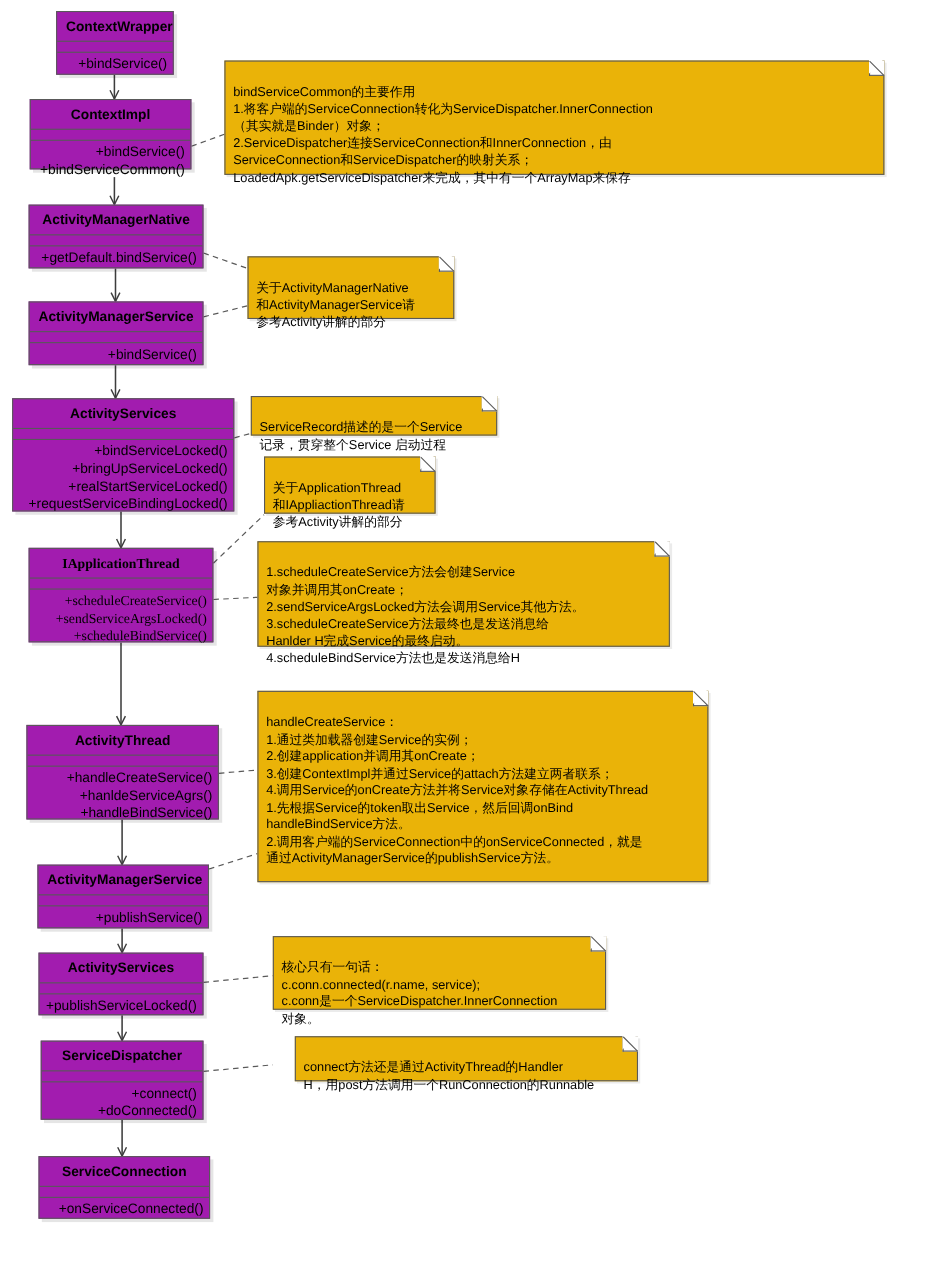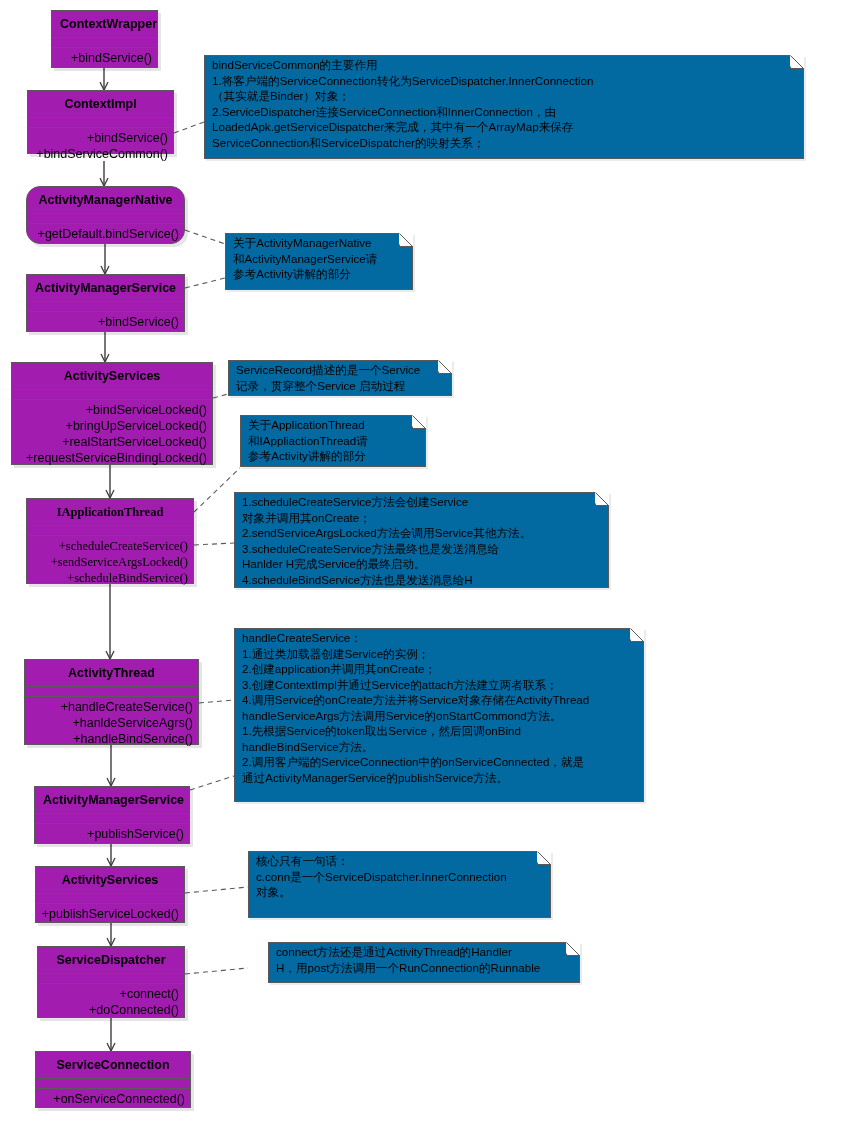--- a/index.html
+++ b/index.html
@@ -48,24 +48,24 @@
   .uml-class .op {
     font-size: 12.5px;
     line-height: 1.27;
     white-space: nowrap;
   }
 
   
   .uml-note {
     position: absolute;
     box-sizing: border-box;
-    background: #0369a1;
+    background: #eab308;
     border: 1px solid #595959;
     box-shadow: 2px 2px 0 rgba(0,0,0,0.08);
-    padding: 1px 7px 4px 7px;
+    padding: 20px 7px 4px 7px;
   }
   .uml-note .note-line {
     font-size: 11.6px;
     line-height: 1.34;
     white-space: pre;
   }
   
   .uml-note .dogear {
     position: absolute;
     top: -1px;
@@ -151,21 +151,21 @@
         </div>
       </div>
       <div class="uml-class" style="left: 27px; top: 90px; width: 147px; height: 64px;">
         <div class="cls-name">ContextImpl</div>
         <div class="cls-attrs"></div>
         <div class="cls-ops">
           <div class="op">+bindService()</div>
           <div class="op">+bindServiceCommon()</div>
         </div>
       </div>
-      <div class="uml-class" style="left: 26px; top: 186px; width: 159px; height: 58px; border-radius: 14px;">
+      <div class="uml-class" style="left: 26px; top: 186px; width: 159px; height: 58px;">
         <div class="cls-name">ActivityManagerNative</div>
         <div class="cls-attrs"></div>
         <div class="cls-ops">
           <div class="op">+getDefault.bindService()</div>
         </div>
       </div>
       <div class="uml-class" style="left: 26px; top: 274px; width: 159px; height: 58px;">
         <div class="cls-name">ActivityManagerService</div>
         <div class="cls-attrs"></div>
         <div class="cls-ops">
@@ -229,22 +229,22 @@
           <div class="op">+onServiceConnected()</div>
         </div>
       </div>
     </div>
   <div id="note-layer">
       <div class="uml-note" style="left: 204px; top: 55px; width: 600px; height: 104px;">
         <div class="note-line">bindServiceCommon的主要作用</div>
         <div class="note-line">1.将客户端的ServiceConnection转化为ServiceDispatcher.InnerConnection</div>
         <div class="note-line">（其实就是Binder）对象；</div>
         <div class="note-line">2.ServiceDispatcher连接ServiceConnection和InnerConnection，由</div>
+        <div class="note-line">ServiceConnection和ServiceDispatcher的映射关系；</div>
         <div class="note-line">LoadedApk.getServiceDispatcher来完成，其中有一个ArrayMap来保存</div>
-        <div class="note-line">ServiceConnection和ServiceDispatcher的映射关系；</div>
         <div class="dogear"></div>
         <svg class="dogear-line" viewBox="0 0 14 14">
           <path d="M0.5,0.5 L13.5,13.5" stroke="#595959" stroke-width="1" fill="none"></path>
         </svg>
       </div>
       <div class="uml-note" style="left: 225px; top: 233px; width: 188px; height: 57px;">
         <div class="note-line">关于ActivityManagerNative</div>
         <div class="note-line">和ActivityManagerService请</div>
         <div class="note-line">参考Activity讲解的部分</div>
         <div class="dogear"></div>
@@ -253,21 +253,21 @@
         </svg>
       </div>
       <div class="uml-note" style="left: 228px; top: 360px; width: 224px; height: 36px;">
         <div class="note-line">ServiceRecord描述的是一个Service</div>
         <div class="note-line">记录，贯穿整个Service 启动过程</div>
         <div class="dogear"></div>
         <svg class="dogear-line" viewBox="0 0 14 14">
           <path d="M0.5,0.5 L13.5,13.5" stroke="#595959" stroke-width="1" fill="none"></path>
         </svg>
       </div>
-      <div class="uml-note" style="left: 240px; top: 415px; width: 186px; height: 52px;">
+      <div class="uml-note" style="left: 240px; top: 415px; width: 156px; height: 52px;">
         <div class="note-line">关于ApplicationThread</div>
         <div class="note-line">和IAppliactionThread请</div>
         <div class="note-line">参考Activity讲解的部分</div>
         <div class="dogear"></div>
         <svg class="dogear-line" viewBox="0 0 14 14">
           <path d="M0.5,0.5 L13.5,13.5" stroke="#595959" stroke-width="1" fill="none"></path>
         </svg>
       </div>
       <div class="uml-note" style="left: 234px; top: 492px; width: 375px; height: 96px;">
         <div class="note-line">1.scheduleCreateService方法会创建Service</div>
@@ -280,32 +280,32 @@
         <svg class="dogear-line" viewBox="0 0 14 14">
           <path d="M0.5,0.5 L13.5,13.5" stroke="#595959" stroke-width="1" fill="none"></path>
         </svg>
       </div>
       <div class="uml-note" style="left: 234px; top: 628px; width: 410px; height: 174px;">
         <div class="note-line">handleCreateService：</div>
         <div class="note-line">1.通过类加载器创建Service的实例；</div>
         <div class="note-line">2.创建application并调用其onCreate；</div>
         <div class="note-line">3.创建ContextImpl并通过Service的attach方法建立两者联系；</div>
         <div class="note-line">4.调用Service的onCreate方法并将Service对象存储在ActivityThread</div>
-        <div class="note-line">handleServiceArgs方法调用Service的onStartCommond方法。</div>
         <div class="note-line">1.先根据Service的token取出Service，然后回调onBind</div>
         <div class="note-line">handleBindService方法。</div>
         <div class="note-line">2.调用客户端的ServiceConnection中的onServiceConnected，就是</div>
         <div class="note-line">通过ActivityManagerService的publishService方法。</div>
         <div class="dogear"></div>
         <svg class="dogear-line" viewBox="0 0 14 14">
           <path d="M0.5,0.5 L13.5,13.5" stroke="#595959" stroke-width="1" fill="none"></path>
         </svg>
       </div>
       <div class="uml-note" style="left: 248px; top: 851px; width: 303px; height: 67px;">
         <div class="note-line">核心只有一句话：</div>
+        <div class="note-line">c.conn.connected(r.name, service);</div>
         <div class="note-line">c.conn是一个ServiceDispatcher.InnerConnection</div>
         <div class="note-line">对象。</div>
         <div class="dogear"></div>
         <svg class="dogear-line" viewBox="0 0 14 14">
           <path d="M0.5,0.5 L13.5,13.5" stroke="#595959" stroke-width="1" fill="none"></path>
         </svg>
       </div>
       <div class="uml-note" style="left: 248px; top: 942px; width: 312px; height: 41px; margin-left: 20px;">
         <div class="note-line">connect方法还是通过ActivityThread的Handler</div>
         <div class="note-line">H，用post方法调用一个RunConnection的Runnable</div>

